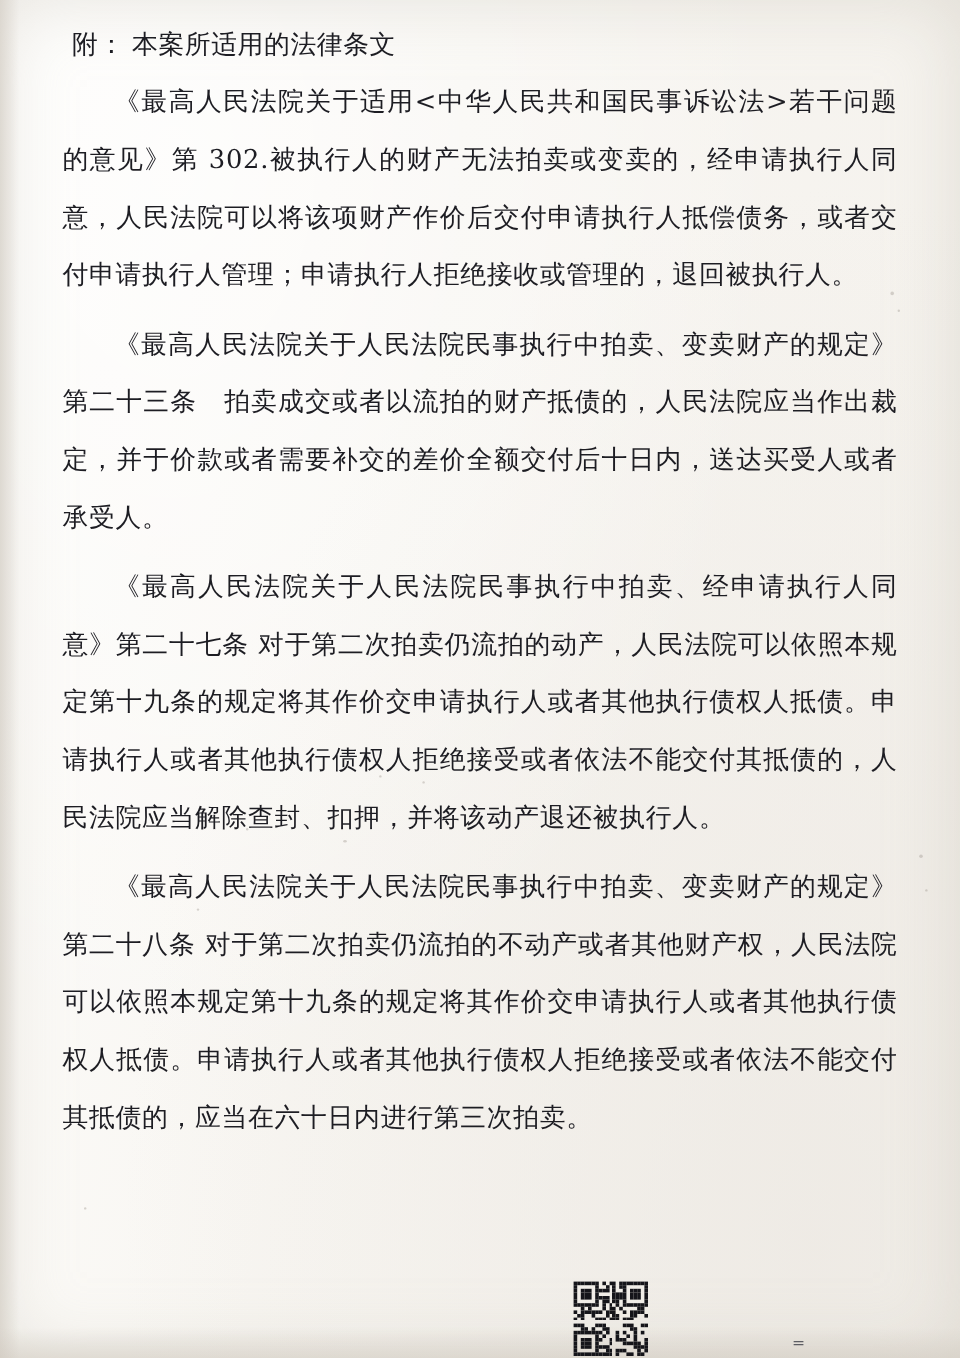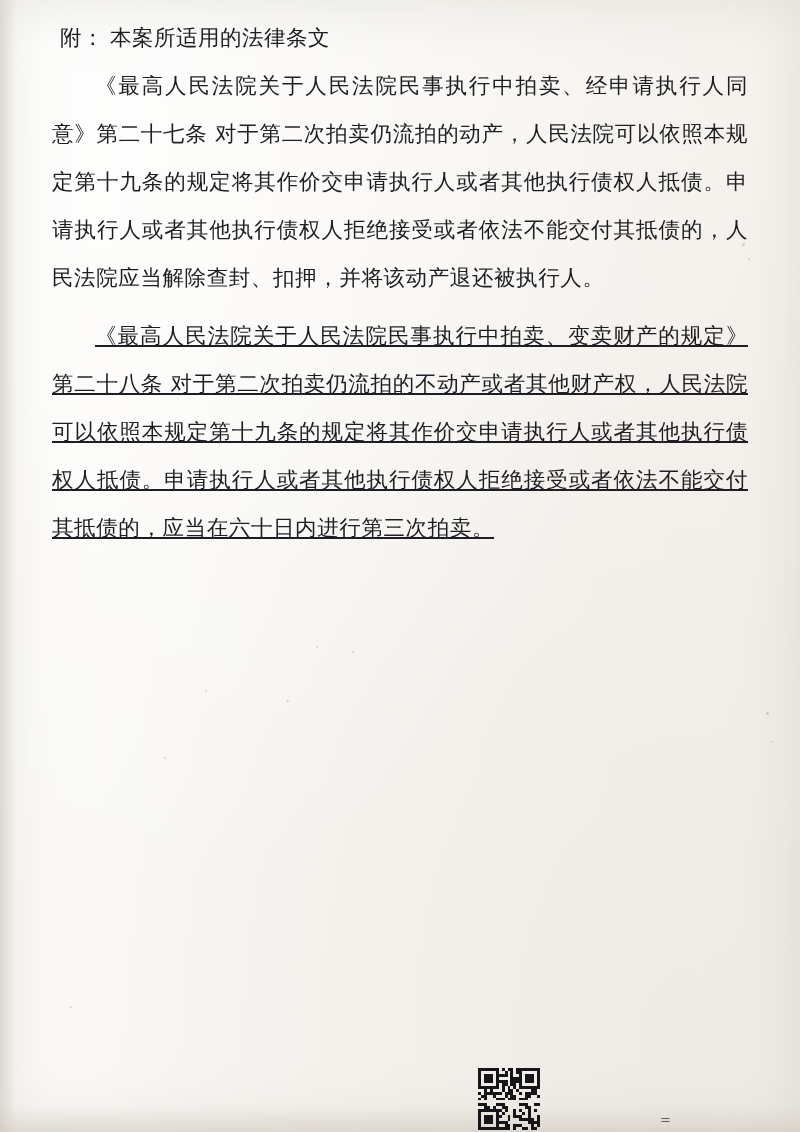--- a/index.html
+++ b/index.html
@@ -59,21 +59,20 @@
     margin: 0 0 10px 0;
     font-size: 21.5px;
     line-height: 48px;
     text-align: justify;
     text-justify: inter-ideograph;
     text-indent: 2em;
     letter-spacing: 0.6px;
   }
   p.para:last-of-type {
     margin-bottom: 0;
-    text-decoration: underline;
   }
   
   .speck {
     position: absolute;
     background: #9a938c;
     border-radius: 50%;
     opacity: 0.38;
     z-index: 4;
     pointer-events: none;
   }
@@ -132,20 +131,22 @@
 
   <div class="edge-shade-left"></div>
   <div class="edge-shade-bottom"></div>
 
   <div class="doc-body">
 
     <div class="attach-line">
       <span class="attach-label">附：</span><span>本案所适用的法律条文</span>
     </div>
 
+    <p class="para">《最高人民法院关于适用&lt;中华人民共和国民事诉讼法&gt;若干问题的意见》第 302.被执行人的财产无法拍卖或变卖的，经申请执行人同意，人民法院可以将该项财产作价后交付申请执行人抵偿债务，或者交付申请执行人管理；申请执行人拒绝接收或管理的，退回被执行人。</p>
+    <p class="para">《最高人民法院关于人民法院民事执行中拍卖、变卖财产的规定》第二十三条　拍卖成交或者以流拍的财产抵债的，人民法院应当作出裁定，并于价款或者需要补交的差价全额交付后十日内，送达买受人或者承受人。</p>
     <p class="para">《最高人民法院关于人民法院民事执行中拍卖、经申请执行人同意》第二十七条  对于第二次拍卖仍流拍的动产，人民法院可以依照本规定第十九条的规定将其作价交申请执行人或者其他执行债权人抵债。申请执行人或者其他执行债权人拒绝接受或者依法不能交付其抵债的，人民法院应当解除查封、扣押，并将该动产退还被执行人。</p>
     <p class="para">《最高人民法院关于人民法院民事执行中拍卖、变卖财产的规定》第二十八条  对于第二次拍卖仍流拍的不动产或者其他财产权，人民法院可以依照本规定第十九条的规定将其作价交申请执行人或者其他执行债权人抵债。申请执行人或者其他执行债权人拒绝接受或者依法不能交付其抵债的，应当在六十日内进行第三次拍卖。</p>
 
   </div>
 
   <div class="speck" style="left:742px;top:243px;width:3px;height:3px;"></div>
   <div class="speck" style="left:748px;top:258px;width:2px;height:2px;"></div>
   <div class="speck" style="left:766px;top:712px;width:3px;height:3px;"></div>
   <div class="speck" style="left:771px;top:741px;width:2px;height:2px;"></div>
   <div class="speck" style="left:316px;top:646px;width:2px;height:2px;"></div>

